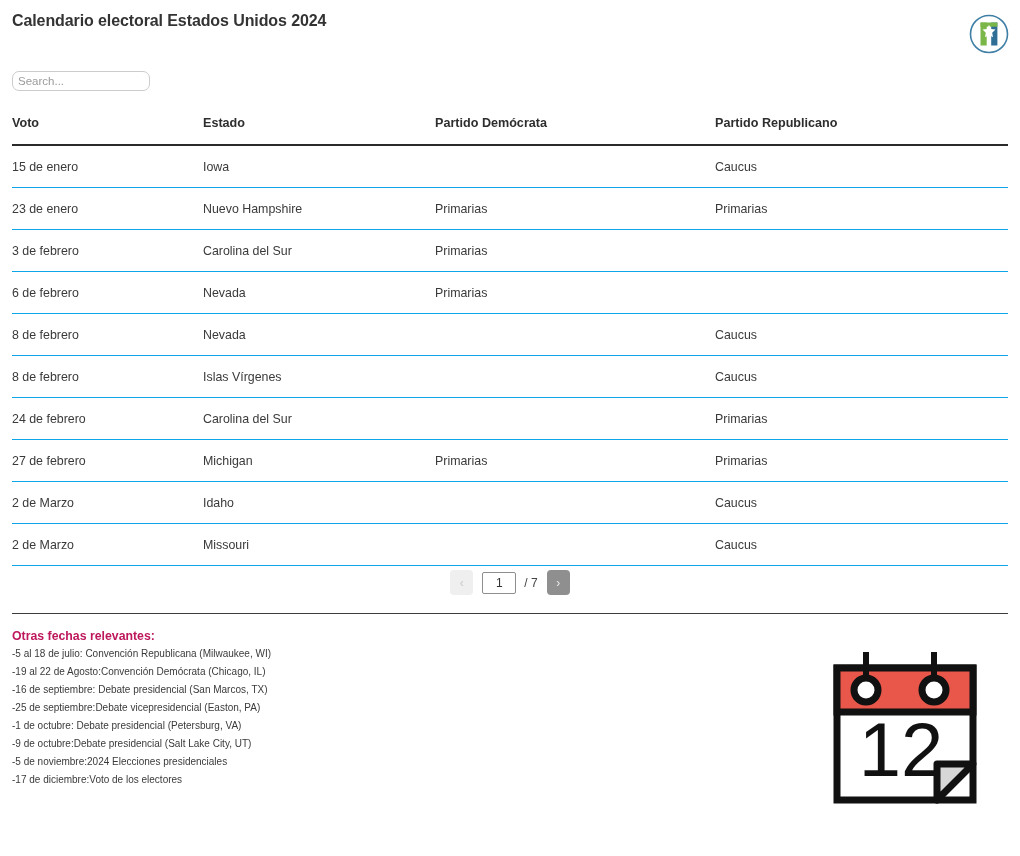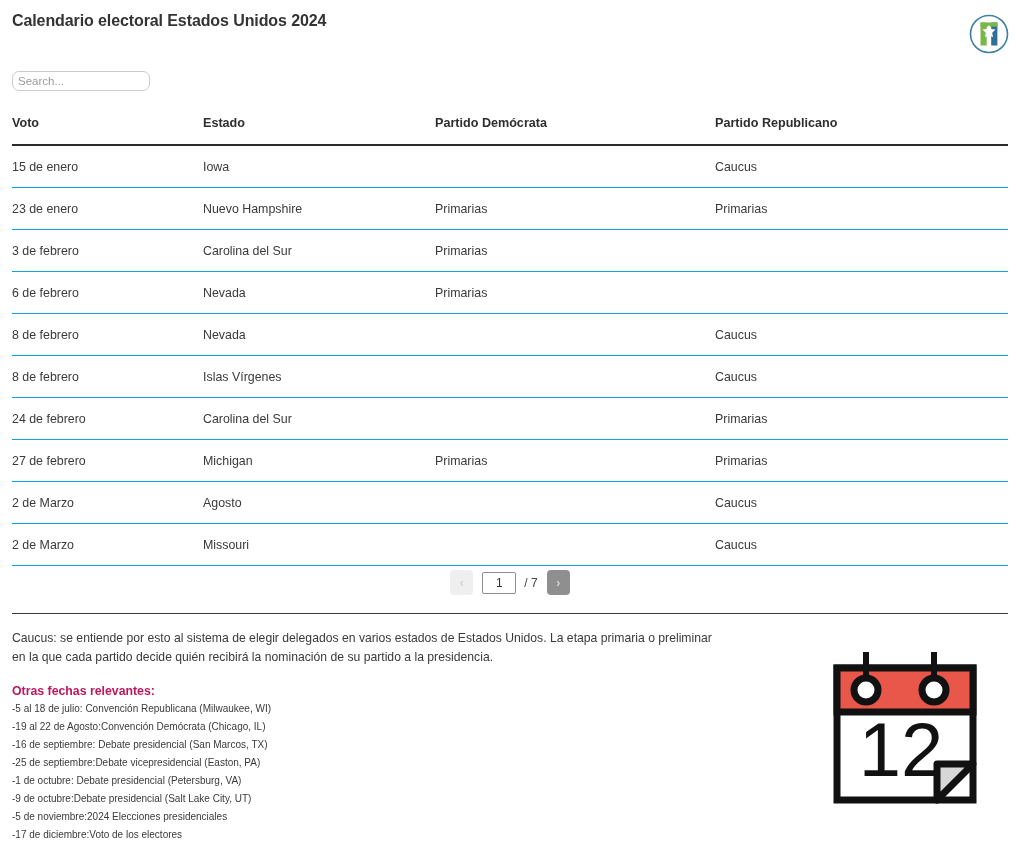--- a/index.html
+++ b/index.html
@@ -276,21 +276,21 @@
             <td>Primarias</td>
           </tr>
           <tr>
             <td>27 de febrero</td>
             <td>Michigan</td>
             <td>Primarias</td>
             <td>Primarias</td>
           </tr>
           <tr>
             <td>2 de Marzo</td>
-            <td>Agosto</td>
+            <td>Idaho</td>
             <td></td>
             <td>Caucus</td>
           </tr>
           <tr>
             <td>2 de Marzo</td>
             <td>Missouri</td>
             <td></td>
             <td>Caucus</td>
           </tr>
         </tbody>
@@ -300,21 +300,20 @@
   <div class="pagination">
     <button class="page-btn prev">‹</button>
     <input class="page-num-input" type="text" value="1" style="">
     <span class="page-total">/ 7</span>
     <button class="page-btn next">›</button>
   </div>
 
   <div class="footer-rule"></div>
 
   <div class="footer">
-    <p class="note">Caucus: se entiende por esto al sistema de elegir delegados en varios estados de Estados Unidos. La etapa primaria o preliminar en la que cada partido decide quién recibirá la nominación de su partido a la presidencia.</p>
     <p class="dates-title">Otras fechas relevantes:</p>
     <ul class="dates-list" id="dates-list">
         <li>-5 al 18 de julio: Convención Republicana (Milwaukee, WI)</li>
         <li>-19 al 22 de Agosto:Convención Demócrata (Chicago, IL)</li>
         <li>-16 de septiembre: Debate presidencial (San Marcos, TX)</li>
         <li>-25 de septiembre:Debate vicepresidencial (Easton, PA)</li>
         <li>-1 de octubre: Debate presidencial (Petersburg, VA)</li>
         <li>-9 de octubre:Debate presidencial (Salt Lake City, UT)</li>
         <li>-5 de noviembre:2024 Elecciones presidenciales</li>
         <li>-17 de diciembre:Voto de los electores</li>

